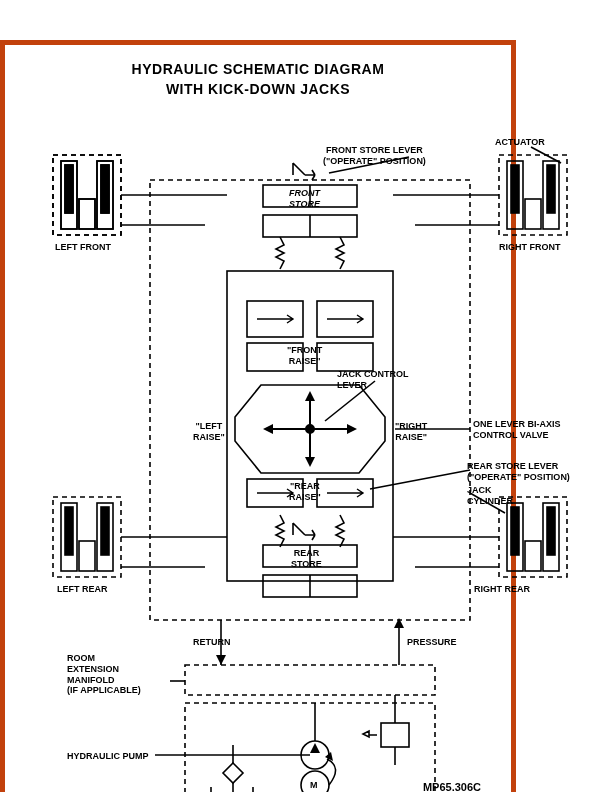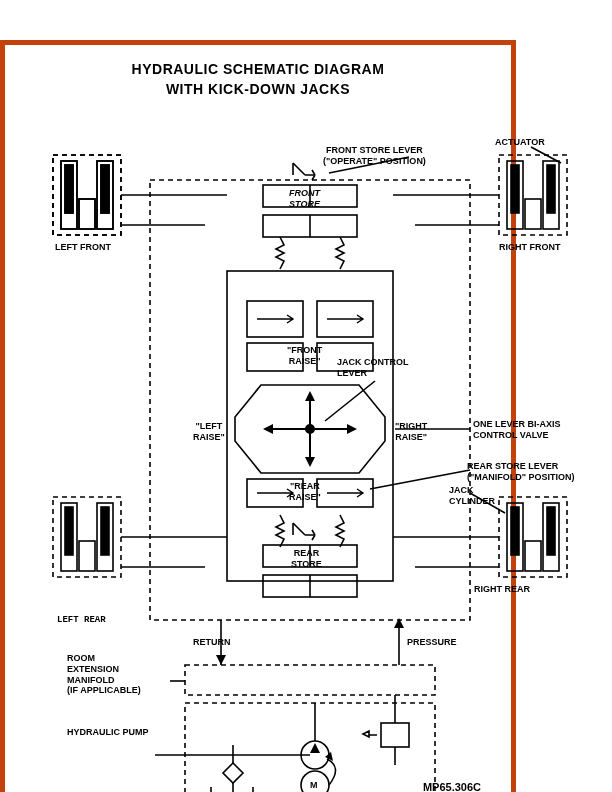--- a/index.html
+++ b/index.html
@@ -163,44 +163,44 @@
 
   <div class="lbl" style="left:490px; top:92px;">ACTUATOR</div>
   <div class="lbl left" style="left:318px; top:100px;text-align:center;">FRONT STORE LEVER
 ("OPERATE" POSITION)</div>
   <div class="lbl" style="left:284px; top:143px;font-style:italic;">FRONT
 STORE</div>
   <div class="lbl" style="left:50px; top:197px;">LEFT FRONT</div>
   <div class="lbl" style="left:494px; top:197px;">RIGHT FRONT</div>
   <div class="lbl" style="left:282px; top:300px;">"FRONT
 RAISE"</div>
-  <div class="lbl left" style="left:332px; top:312px;">JACK CONTROL
+  <div class="lbl left" style="left:332px; top:324px;">JACK CONTROL
 LEVER</div>
   <div class="lbl" style="left:188px; top:376px;">"LEFT
 RAISE"</div>
   <div class="lbl" style="left:390px; top:376px;">"RIGHT
 RAISE"</div>
   <div class="lbl left" style="left:468px; top:374px;">ONE LEVER BI-AXIS
 CONTROL VALVE</div>
   <div class="lbl left" style="left:462px; top:416px;">REAR STORE LEVER
-("MANIFOLD" POSITION)</div>
-  <div class="lbl left" style="left:444px; top:440px;">JACK
+("OPERATE" POSITION)</div>
+  <div class="lbl left" style="left:462px; top:440px;">JACK
 CYLINDER</div>
   <div class="lbl" style="left:284px; top:436px;">"REAR
 RAISE"</div>
   <div class="lbl" style="left:286px; top:503px;">REAR
 STORE</div>
-  <div class="lbl" style="left:52px; top:570px;font-family:Liberation Mono, monospace;">LEFT REAR</div>
+  <div class="lbl" style="left:52px; top:539px;">LEFT REAR</div>
   <div class="lbl" style="left:469px; top:539px;">RIGHT REAR</div>
   <div class="lbl" style="left:188px; top:592px;">RETURN</div>
   <div class="lbl" style="left:402px; top:592px;text-align:right;">PRESSURE</div>
   <div class="lbl left" style="left:62px; top:608px;">ROOM
 EXTENSION
 MANIFOLD
 (IF APPLICABLE)</div>
-  <div class="lbl left" style="left:62px; top:682px;">HYDRAULIC PUMP</div>
+  <div class="lbl left" style="left:62px; top:706px;">HYDRAULIC PUMP</div>
   <div class="lbl" style="left:305px; top:735px;">M</div>
 
   <div class="footer">
     <div>MP65.306C</div>
     <div>26JAN12</div>
   </div>
 </div>
 
 </body></html>

